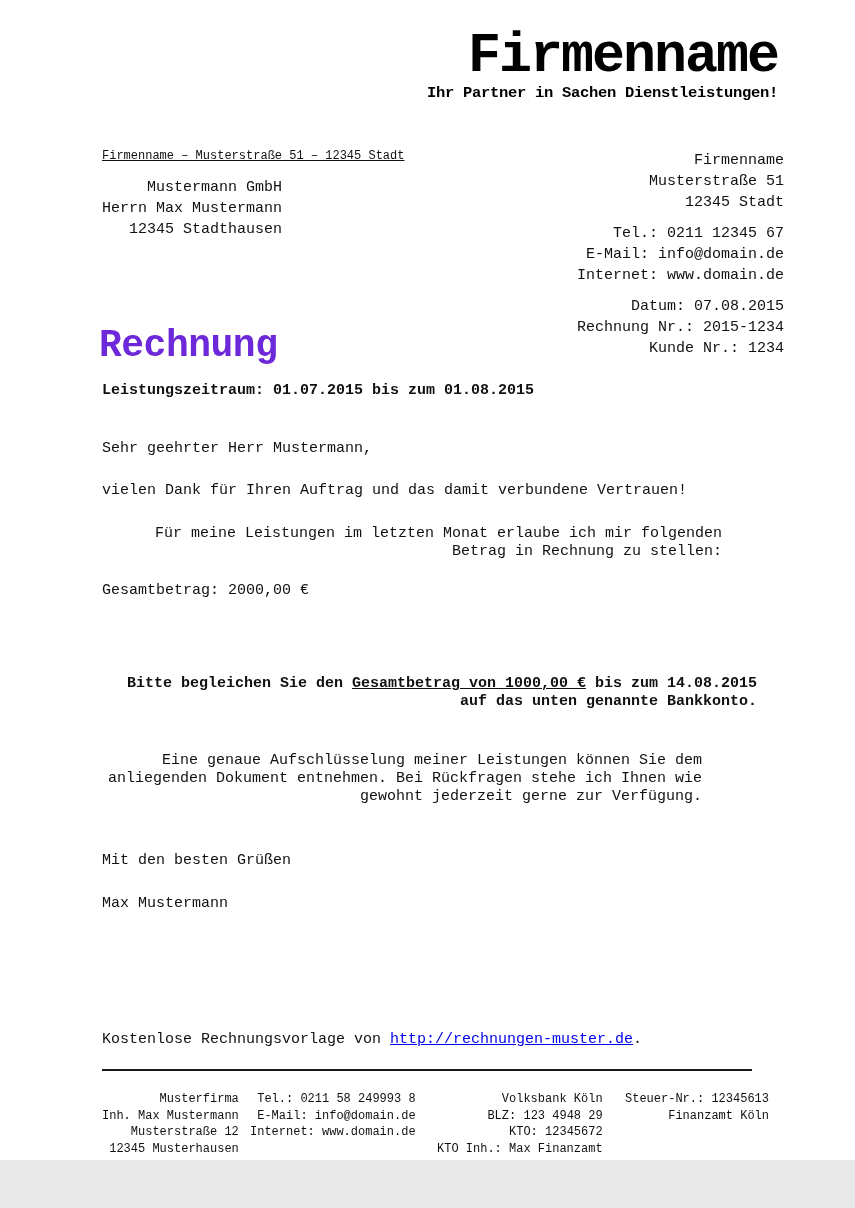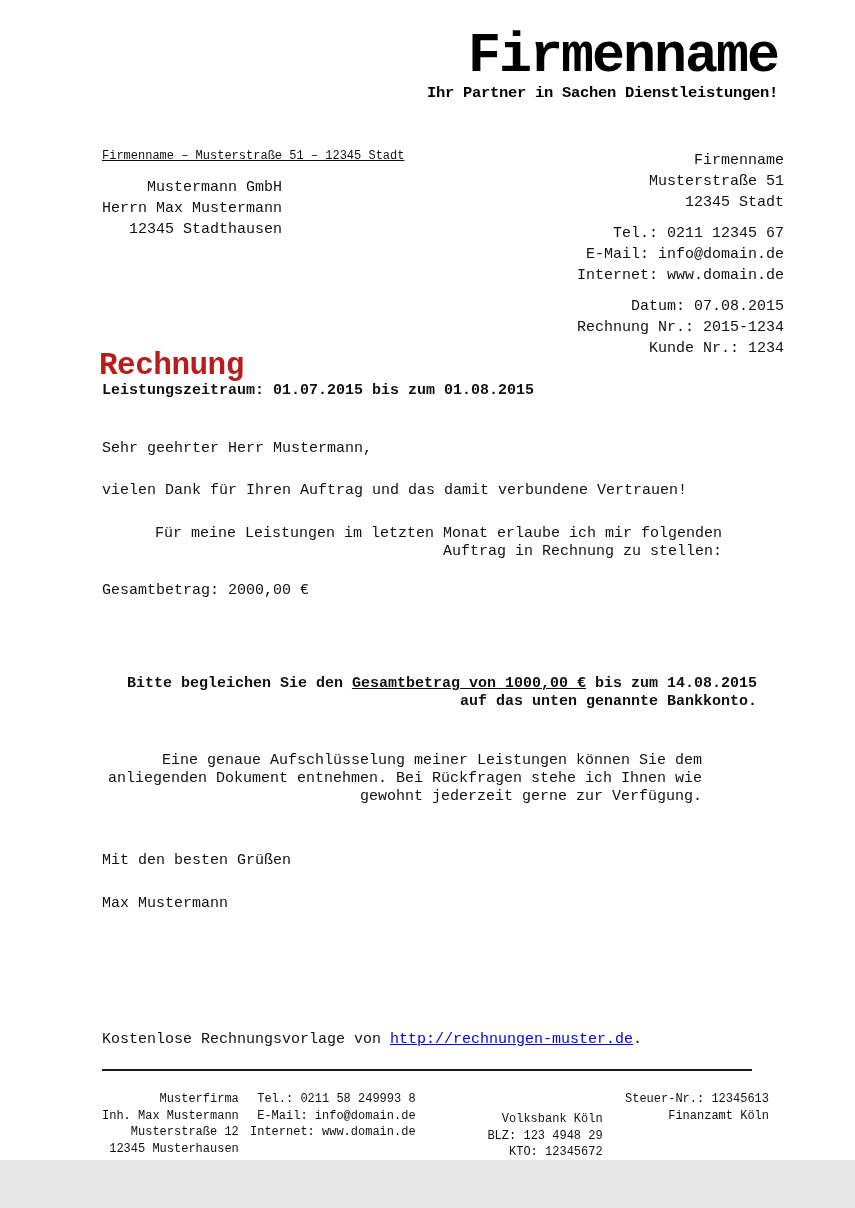--- a/index.html
+++ b/index.html
@@ -46,23 +46,23 @@
   
   .recipient { position: absolute; left: 102px; top: 177px; font-size: 15px; line-height: 21px; }
 
   
   .info-block { position: absolute; left: 577px; top: 150px; font-size: 15px; line-height: 21px; }
   .info-group { margin-bottom: 10px; }
   .info-group:last-child { margin-bottom: 0; }
 
   
   .doc-title {
-    position: absolute; left: 99px; top: 348px;
-    font-size: 31px; font-weight: bold; letter-spacing: -0.5px;
-    color: #b91c1c;
+    position: absolute; left: 99px; top: 324px;
+    font-size: 38px; font-weight: bold; letter-spacing: -0.5px;
+    color: #6d28d9;
   }
   .doc-subtitle {
     position: absolute; left: 102px; top: 382px;
     font-size: 15px; font-weight: bold;
   }
 
   
   .para { position: absolute; left: 102px; font-size: 15px; line-height: 18px; }
   .p-salutation { top: 440px; }
   .p-thanks     { top: 482px; }
@@ -82,21 +82,21 @@
   
   .footer-rule {
     position: absolute; left: 102px; top: 1069px;
     width: 650px; height: 0;
     border-top: 2px solid #1a1a1a;
   }
   .footer { position: absolute; left: 102px; top: 1091px; width: 660px; height: 80px; font-size: 12px; line-height: 16.5px; }
   .footer-col { position: absolute; top: 0; white-space: nowrap; }
   .fc-1 { left: 0; }
   .fc-2 { left: 148px; }
-  .fc-3 { left: 335px; margin-top: 20px; }
+  .fc-3 { left: 335px; }
   .fc-4 { left: 523px; }
 </style>
 </head>
 <body>
 
 <div class="page">
 
   <div class="logo-block">
     <div class="logo-name">Firmenname</div>
     <div class="logo-tagline">Ihr Partner in Sachen Dienstleistungen!</div>
@@ -126,21 +126,21 @@
       <div>Rechnung Nr.: 2015-1234</div>
       <div>Kunde Nr.: 1234</div>
     </div>
   </div>
 
   <div class="doc-title">Rechnung</div>
   <div class="doc-subtitle">Leistungszeitraum: 01.07.2015 bis zum 01.08.2015</div>
 
   <div class="para p-salutation">Sehr geehrter Herr Mustermann,</div>
   <div class="para p-thanks">vielen Dank für Ihren Auftrag und das damit verbundene Vertrauen!</div>
-  <div class="para p-intro">Für meine Leistungen im letzten Monat erlaube ich mir folgenden Auftrag in Rechnung zu stellen:</div>
+  <div class="para p-intro">Für meine Leistungen im letzten Monat erlaube ich mir folgenden Betrag in Rechnung zu stellen:</div>
   <div class="para p-total">Gesamtbetrag: 2000,00 €</div>
   <div class="para p-payment">
     <span>Bitte begleichen Sie den </span><span class="u">Gesamtbetrag von 1000,00 €</span><span> bis zum 14.08.2015 auf das unten genannte Bankkonto.</span>
   </div>
   <div class="para p-details">Eine genaue Aufschlüsselung meiner Leistungen können Sie dem anliegenden Dokument entnehmen. Bei Rückfragen stehe ich Ihnen wie gewohnt jederzeit gerne zur Verfügung.</div>
   <div class="para p-closing">Mit den besten Grüßen</div>
   <div class="para p-signature">Max Mustermann</div>
 
   <div class="credit">
     <span>Kostenlose Rechnungsvorlage von </span><a href="#" id="credit-link" style="color: rgb(0, 0, 238);">http://rechnungen-muster.de</a><span>.</span>

